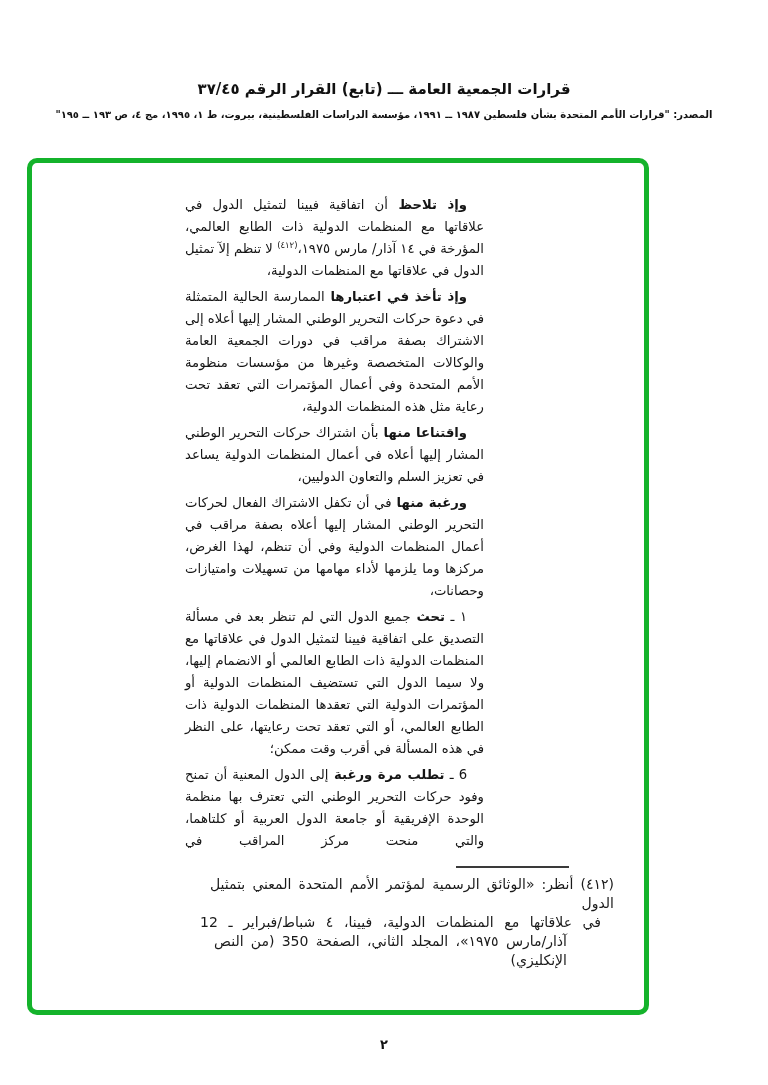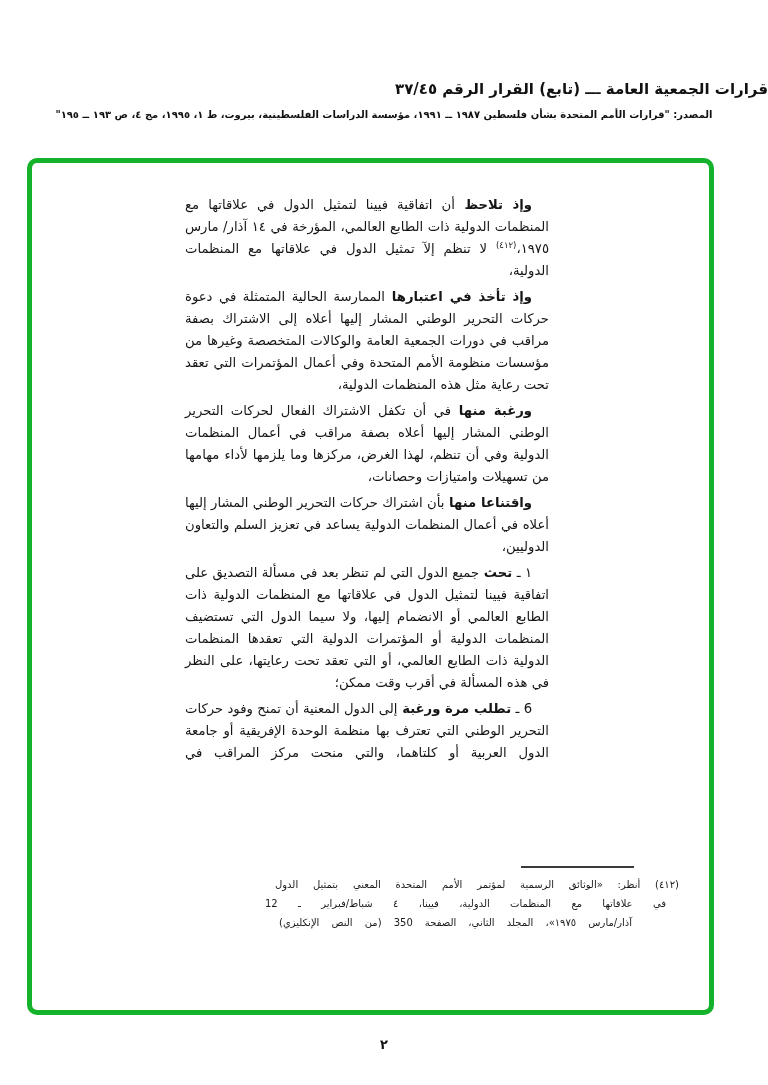--- a/index.html
+++ b/index.html
@@ -6,51 +6,51 @@
   body {
     width: 768px; height: 1085px;
     background: #ffffff;
     position: relative;
     font-family: "DejaVu Sans", sans-serif;
     color: #141414;
     overflow: hidden;
   }
   .doc-title {
     position: absolute; top: 80px; left: 0; right: 0;
-    text-align: right; direction: rtl;
+    text-align: center; direction: rtl;
     font-size: 15px; font-weight: bold; color: #111;
   }
   .doc-source {
     position: absolute; top: 109px; left: 0; right: 0;
     text-align: center; direction: rtl;
     font-size: 10px; font-weight: bold; color: #111;
     letter-spacing: 0.1px;
   }
   .frame {
     position: absolute; left: 27px; top: 158px;
-    width: 687px; height: 857px;
+    width: 622px; height: 857px;
     border: 5px solid #14b32b; border-radius: 10px;
     box-sizing: border-box; background: #fff;
   }
   .body-text {
     position: absolute; top: 31px; left: 153px; right: 160px;
     direction: rtl; text-align: justify;
     font-size: 13.2px; line-height: 22px; color: #151515;
   }
   .body-text p { margin: 0 0 4px 0; text-indent: 17px; }
   .body-text p.justify-last { text-align-last: justify; }
   .body-text b { font-weight: bold; }
   .body-text sup { font-size: 8.5px; line-height: 0; }
   .fn-rule {
     position: absolute; top: 703px; right: 75px;
     width: 113px; height: 2px; background: #3a3a3a;
   }
   .footnote {
     position: absolute; top: 712px; right: 30px; width: 414px;
-    direction: rtl; font-size: 10px; line-height: 19px; color: #1a1a1a;
+    direction: rtl; font-size: 14px; line-height: 19px; color: #1a1a1a;
   }
   .footnote .fn-line { text-align: justify; text-align-last: justify; }
   .footnote .fn-line:nth-child(1) { padding-right: 0;  padding-left: 10px; }
   .footnote .fn-line:nth-child(2) { padding-right: 13px; padding-left: 0; }
   .footnote .fn-line:nth-child(3) { padding-right: 47px; padding-left: 14px; }
   .page-number {
     position: absolute; top: 1037px; left: 0; right: 0;
     text-align: center; font-size: 13px; font-weight: bold; color: #111;
   }
 </style>
@@ -58,22 +58,22 @@
 <body>
 
 <div class="doc-title">قرارات الجمعية العامة ـــ (تابع) القرار الرقم ٣٧/٤٥</div>
 
 <div class="doc-source">المصدر: "قرارات الأمم المتحدة بشأن فلسطين ١٩٨٧ ــ ١٩٩١، مؤسسة الدراسات الفلسطينية، بيروت، ط ١، ١٩٩٥، مج ٤، ص ١٩٣ ــ ١٩٥"</div>
 
 <div class="frame">
   <div class="body-text">
       <p><b>وإذ تلاحظ </b><span>أن اتفاقية فيينا لتمثيل الدول في علاقاتها مع المنظمات الدولية ذات الطابع العالمي، المؤرخة في ١٤ آذار/ مارس ١٩٧٥،</span><sup>(٤١٢)</sup><span> لا تنظم إلآ تمثيل الدول في علاقاتها مع المنظمات الدولية،</span></p>
       <p><b>وإذ تأخذ في اعتبارها </b><span>الممارسة الحالية المتمثلة في دعوة حركات التحرير الوطني المشار إليها أعلاه إلى الاشتراك بصفة مراقب في دورات الجمعية العامة والوكالات المتخصصة وغيرها من مؤسسات منظومة الأمم المتحدة وفي أعمال المؤتمرات التي تعقد تحت رعاية مثل هذه المنظمات الدولية،</span></p>
+      <p><b>واقتناعا منها </b><span>بأن اشتراك حركات التحرير الوطني المشار إليها أعلاه في أعمال المنظمات الدولية يساعد في تعزيز السلم والتعاون الدوليين،</span></p>
       <p><b>ورغبة منها </b><span>في أن تكفل الاشتراك الفعال لحركات التحرير الوطني المشار إليها أعلاه بصفة مراقب في أعمال المنظمات الدولية وفي أن تنظم، لهذا الغرض، مركزها وما يلزمها لأداء مهامها من تسهيلات وامتيازات وحصانات،</span></p>
-      <p><b>واقتناعا منها </b><span>بأن اشتراك حركات التحرير الوطني المشار إليها أعلاه في أعمال المنظمات الدولية يساعد في تعزيز السلم والتعاون الدوليين،</span></p>
       <p><span>١ ـ </span><b>تحث </b><span>جميع الدول التي لم تنظر بعد في مسألة التصديق على اتفاقية فيينا لتمثيل الدول في علاقاتها مع المنظمات الدولية ذات الطابع العالمي أو الانضمام إليها، ولا سيما الدول التي تستضيف المنظمات الدولية أو المؤتمرات الدولية التي تعقدها المنظمات الدولية ذات الطابع العالمي، أو التي تعقد تحت رعايتها، على النظر في هذه المسألة في أقرب وقت ممكن؛</span></p>
       <p class="justify-last"><span>6 ـ </span><b>تطلب مرة ورغبة </b><span>إلى الدول المعنية أن تمنح وفود حركات التحرير الوطني التي تعترف بها منظمة الوحدة الإفريقية أو جامعة الدول العربية أو كلتاهما، والتي منحت مركز المراقب في</span></p>
     </div>
 
   <div class="fn-rule"></div>
 
   <div class="footnote">
       <div class="fn-line">(٤١٢) أنظر: «الوثائق الرسمية لمؤتمر الأمم المتحدة المعني بتمثيل الدول</div>
       <div class="fn-line">في علاقاتها مع المنظمات الدولية، فيينا، ٤ شباط/فبراير ـ 12</div>
       <div class="fn-line">آذار/مارس ١٩٧٥»، المجلد الثاني، الصفحة 350 (من النص الإنكليزي)</div>

